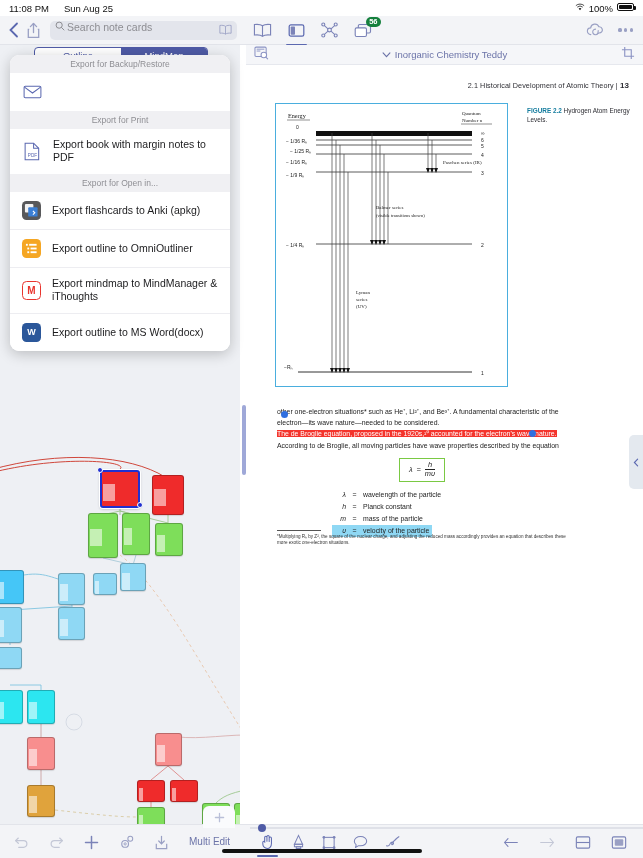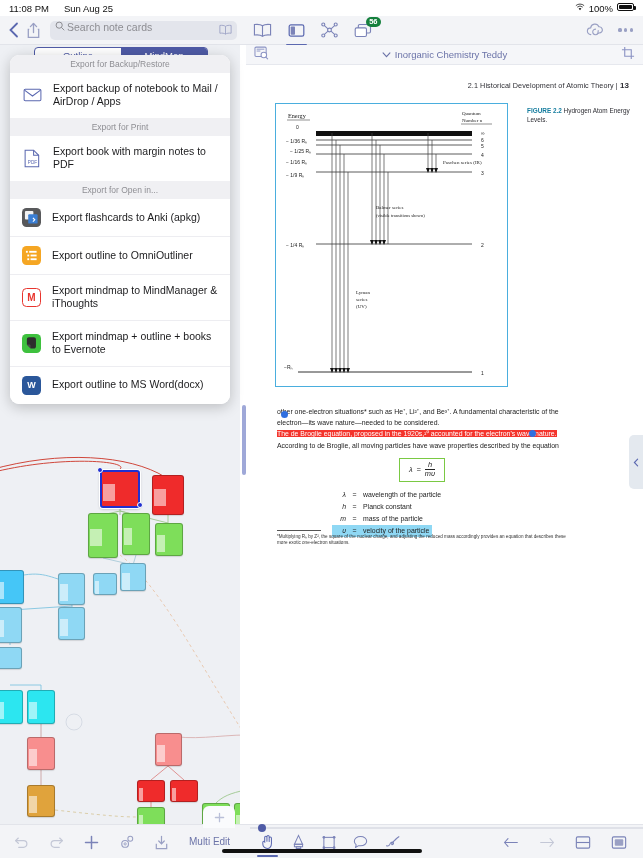--- a/index.html
+++ b/index.html
@@ -579,21 +579,20 @@
 
     <div class="pop-sec">Export for Backup/Restore</div>
 
     <div class="pop-item">
       <span class="ic">
         <svg width="19" height="14" viewBox="0 0 20 15">
             <rect x="1" y="1.4" width="18" height="12.2" rx="1.2" stroke="#5b68b0" stroke-width="1.1" fill="none"></rect>
             <path d="M1.4 2.2L10 8.6l8.6-6.4" stroke="#5b68b0" stroke-width="1.1" fill="none"></path>
           </svg>
       </span>
-      <span class="lbl">Export backup of notebook to Mail / AirDrop / Apps</span>
     </div>
 
     <div class="pop-sec">Export for Print</div>
 
     <div class="pop-item">
       <span class="ic">
         <svg width="16" height="19" viewBox="0 0 17 20">
             <path d="M1.2 1.2h9l5.4 5.4v12.2H1.2z" stroke="#5b68b0" stroke-width="1.1" fill="none"></path>
             <path d="M10.2 1.2v5.4h5.4" stroke="#5b68b0" stroke-width="1.1" fill="none"></path>
             <text x="4" y="15.6" font-size="5" fill="#5b68b0" font-family="Liberation Sans, sans-serif">PDF</text>
@@ -627,29 +626,20 @@
           </svg>
       </span>
       <span class="lbl">Export outline to OmniOutliner</span>
     </div>
 
     <div class="pop-item">
       <span class="appicon" style="background:#ffffff; border:1.5px solid #e8352e; color:#e8352e; font-size:10px;">M</span>
       <span class="lbl">Export mindmap to MindManager &amp; iThoughts</span>
     </div>
 
-    <div class="pop-item">
-      <span class="appicon" style="background:#3ec13e;">
-        <svg width="13" height="14" viewBox="0 0 14 15">
-            <path d="M4.6 1.4h5c1.3 0 2.2.9 2.2 2.2v7.6c0 1.3-.9 2.2-2.2 2.2H6.2L2 9V3.6c0-1.3.9-2.2 2.2-2.2z" fill="#2d2d2d"></path>
-            <path d="M2 9h2.6c.8 0 1.4.6 1.4 1.4v3" fill="#4a4a4a"></path>
-          </svg>
-      </span>
-      <span class="lbl">Export mindmap + outline + books to Evernote</span>
-    </div>
 
     <div class="pop-item">
       <span class="appicon" style="background:#2b579a; font-size:9px;">W</span>
       <span class="lbl">Export outline to MS Word(docx)</span>
     </div>
   </div>
 
 </div>
 
 </body></html>

